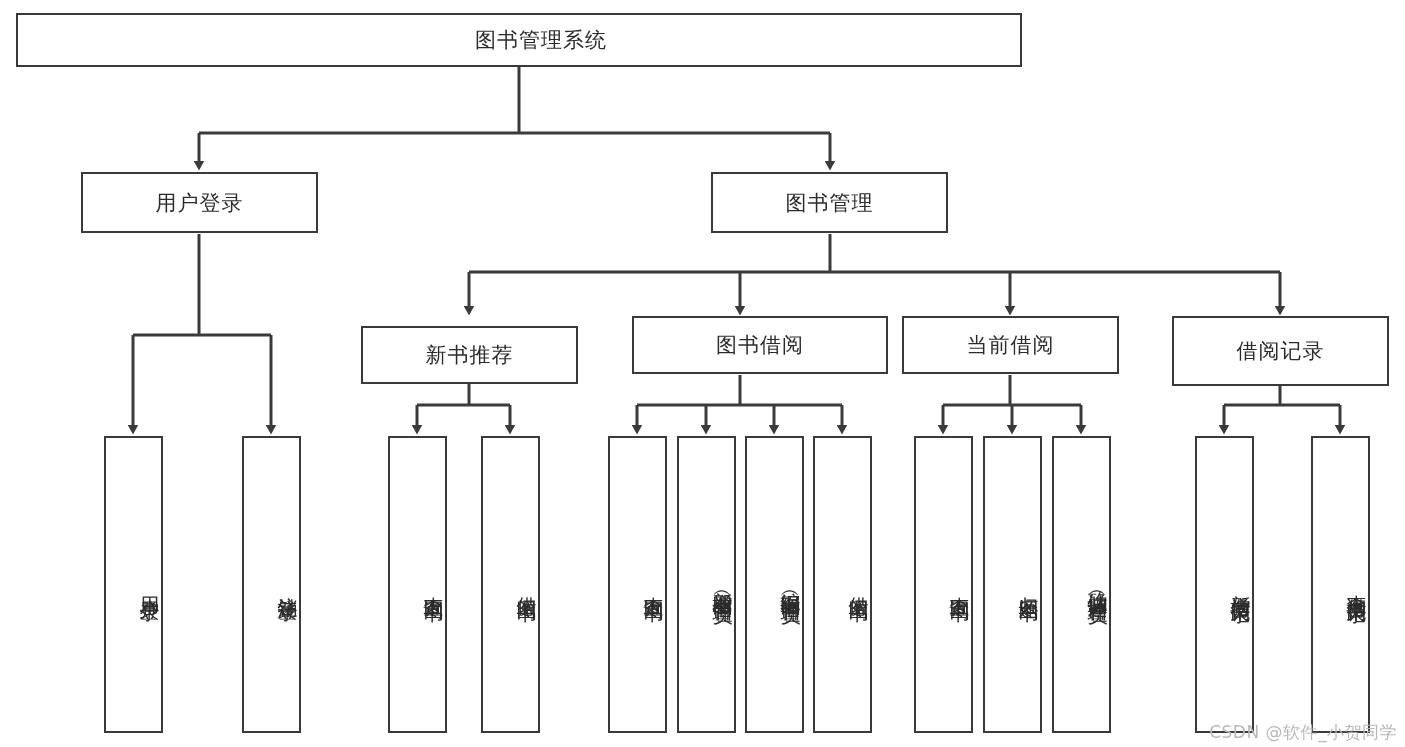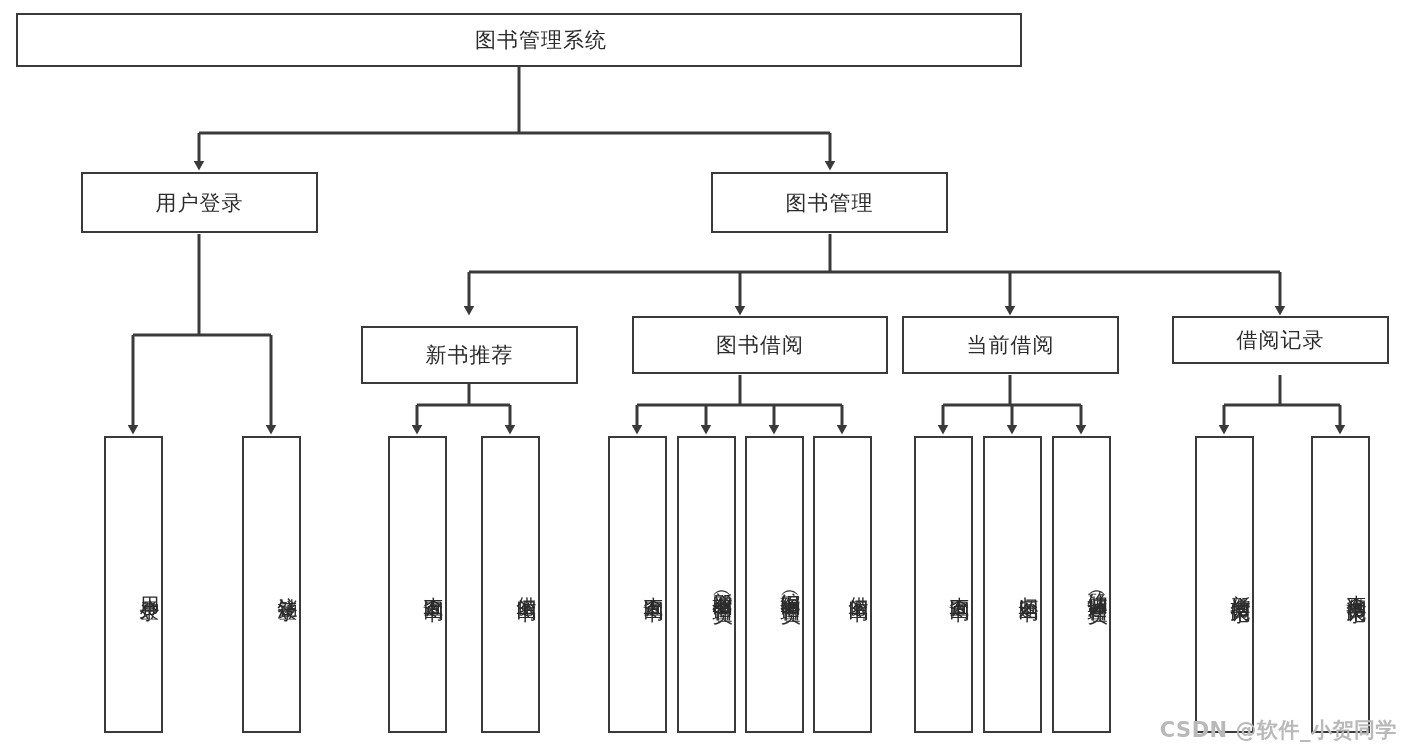--- a/index.html
+++ b/index.html
@@ -55,25 +55,24 @@
     white-space: nowrap;
   }
   .root {
     font-size: 22px;
     padding-left: 44px;
   }
   .watermark {
     position: absolute;
     right: 8px;
     bottom: 3px;
-    font-size: 21px;
+    font-size: 17px;
     color: #b9b9b9;
     white-space: nowrap;
     letter-spacing: 0.5px;
-    font-weight: bold;
   }
 </style>
 </head>
 <body>
 
 <div id="canvas">
 
   <svg class="lines" viewBox="0 0 1405 747">
     <defs>
       <marker id="arrow" markerWidth="10" markerHeight="11" refX="1.5" refY="5.5" orient="auto" markerUnits="userSpaceOnUse">
@@ -125,21 +124,21 @@
   </svg>
 
   <div class="node h root" style="left:16px; top:13px; width:1006px; height:54px;">图书管理系统</div>
 
   <div class="node h" style="left:81px; top:172px; width:237px; height:61px;">用户登录</div>
   <div class="node h" style="left:711px; top:172px; width:237px; height:61px;">图书管理</div>
 
   <div class="node h" style="left:361px; top:326px; width:217px; height:58px;">新书推荐</div>
   <div class="node h" style="left:632px; top:316px; width:256px; height:58px;">图书借阅</div>
   <div class="node h" style="left:902px; top:316px; width:217px; height:58px;">当前借阅</div>
-  <div class="node h" style="left:1172px; top:316px; width:217px; height:48px;">借阅记录</div>
+  <div class="node h" style="left:1172px; top:316px; width:217px; height:70px;">借阅记录</div>
 
   <div class="node v" style="left:104px; top:436px; width:59px; height:297px;">
     <span class="vtext">用户登录</span>
   </div>
   <div class="node v" style="left:242px; top:436px; width:59px; height:297px;">
     <span class="vtext">注销登录</span>
   </div>
 
   <div class="node v" style="left:388px; top:436px; width:59px; height:297px;">
     <span class="vtext">查询图书</span>

